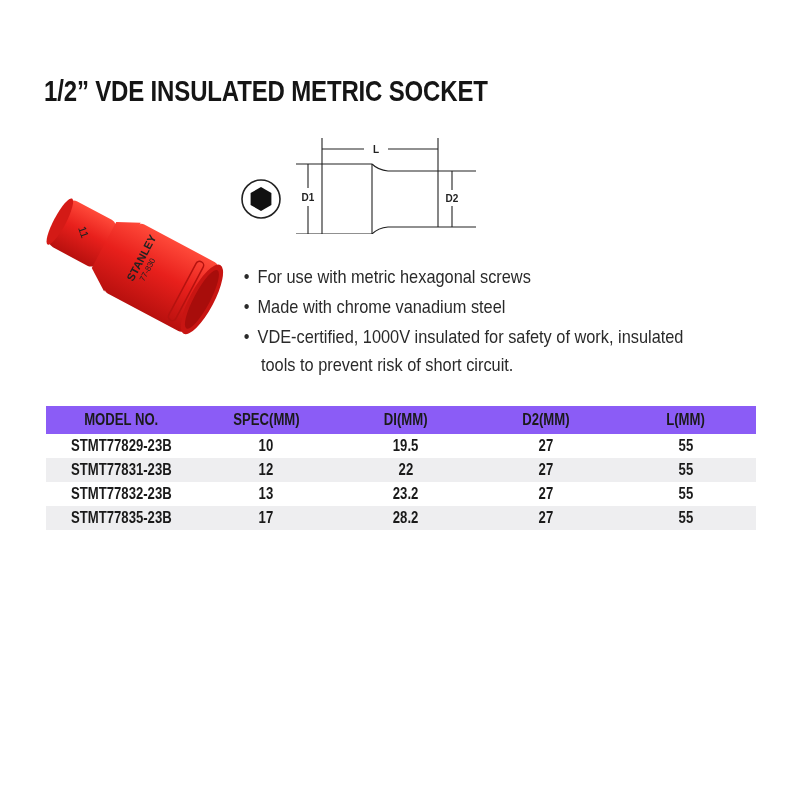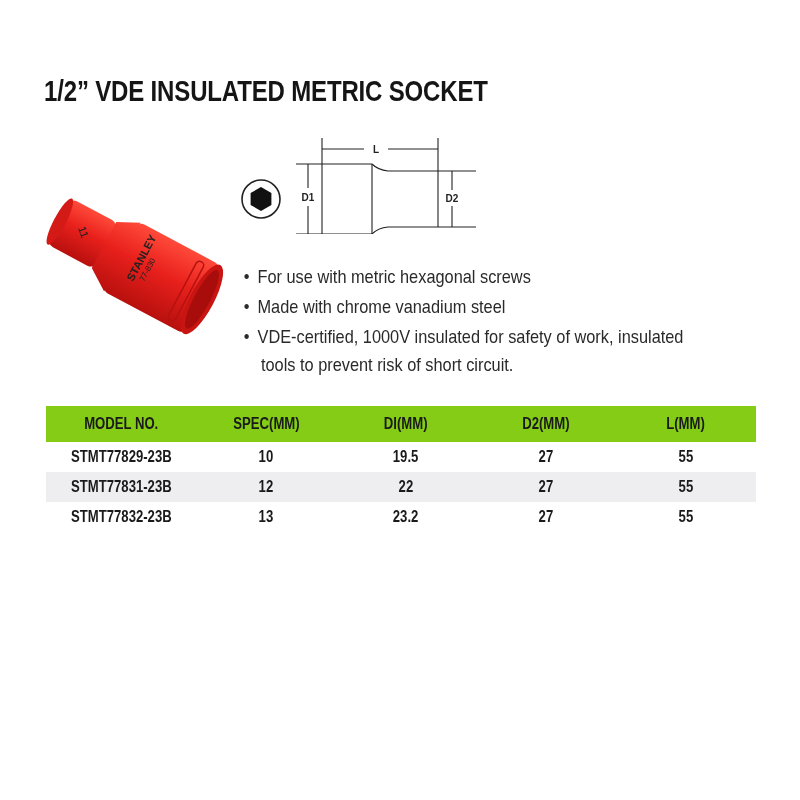--- a/index.html
+++ b/index.html
@@ -25,23 +25,23 @@
     .features li .bullet { position: absolute; left: 2px; top: 0; }
     .features li .cont { display: block; padding-left: 4px; line-height: 26px; }
     .features li.multi { line-height: 30px; }
     table.specs {
       position: absolute; left: 46px; top: 406px; width: 710px;
       border-collapse: collapse; table-layout: fixed;
     }
     table.specs th, table.specs td {
       text-align: center; font-weight: bold; padding: 0; white-space: nowrap;
     }
-    table.specs thead tr { background: #84cc16; height: 36px; }
+    table.specs thead tr { background: #8b5cf6; height: 28px; }
     table.specs th { font-size: 16px; color: #1a1a1a; }
-    table.specs tbody tr { height: 30px; }
+    table.specs tbody tr { height: 24px; }
     table.specs tbody tr:nth-child(even) { background: #eeeef0; }
     table.specs td { font-size: 16px; color: #1a1a1a; }
     .cond { display: inline-block; transform: scaleX(0.82); }
     col.c1 { width: 150px; } col.c2 { width: 140px; } col.c3 { width: 140px; } col.c4 { width: 140px; } col.c5 { width: 140px; }
   </style>
 </head>
 <body>
 
 <div class="title">1/2” VDE INSULATED METRIC SOCKET</div>
 
@@ -140,14 +140,21 @@
         <td><span class="cond">27</span></td>
         <td><span class="cond">55</span></td>
       </tr>
     <tr>
         <td><span class="cond">STMT77832-23B</span></td>
         <td><span class="cond">13</span></td>
         <td><span class="cond">23.2</span></td>
         <td><span class="cond">27</span></td>
         <td><span class="cond">55</span></td>
       </tr>
+    <tr>
+        <td><span class="cond">STMT77835-23B</span></td>
+        <td><span class="cond">17</span></td>
+        <td><span class="cond">28.2</span></td>
+        <td><span class="cond">27</span></td>
+        <td><span class="cond">55</span></td>
+      </tr>
   </tbody>
 </table>
 
 </body></html>

